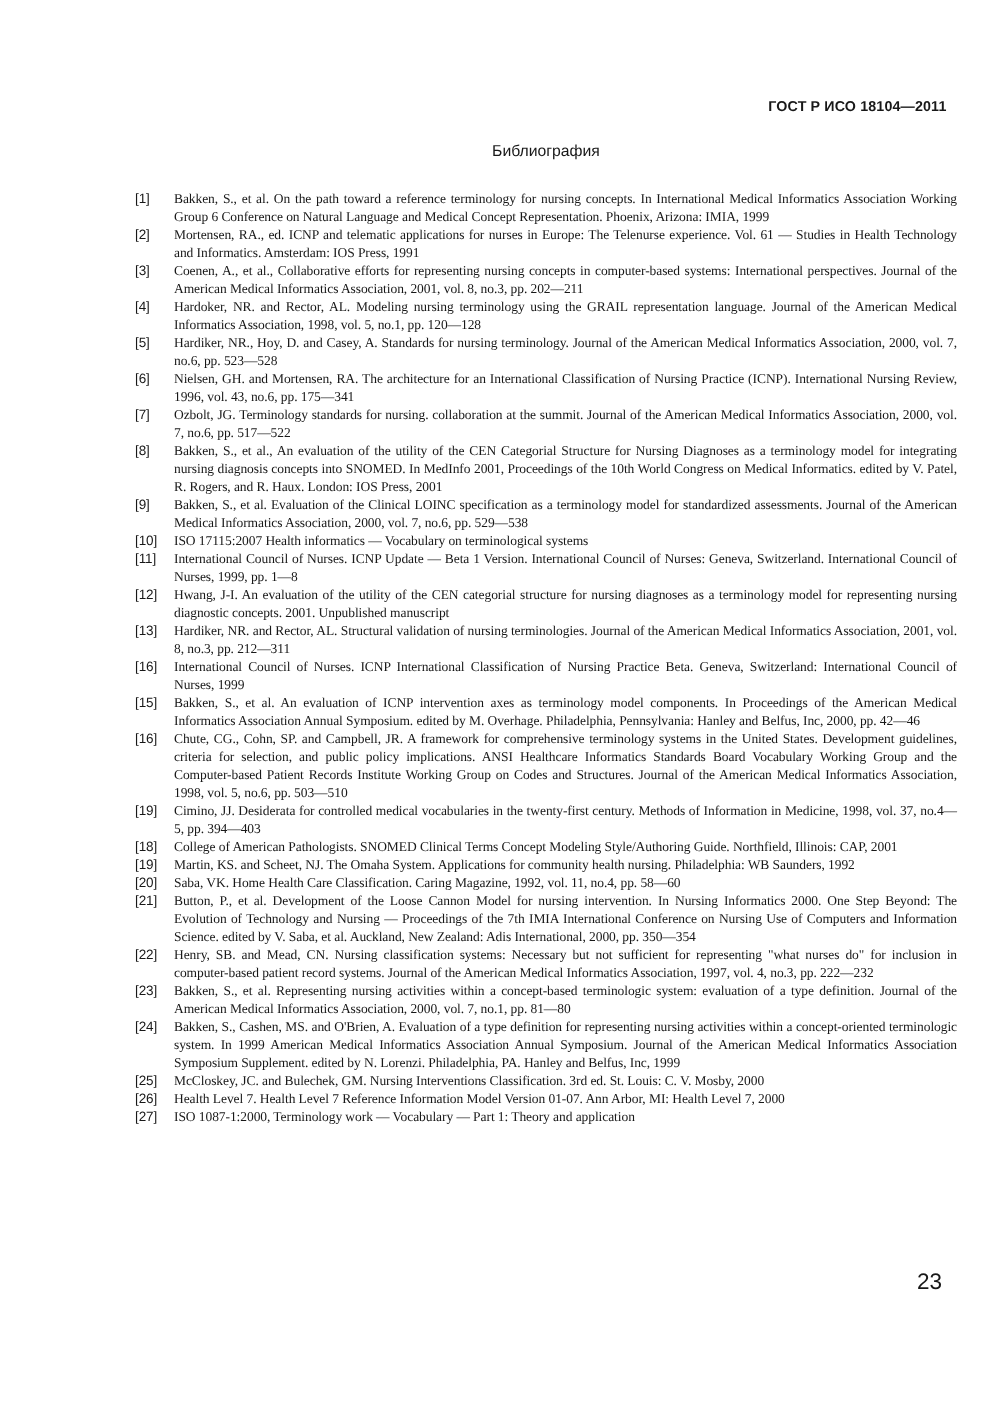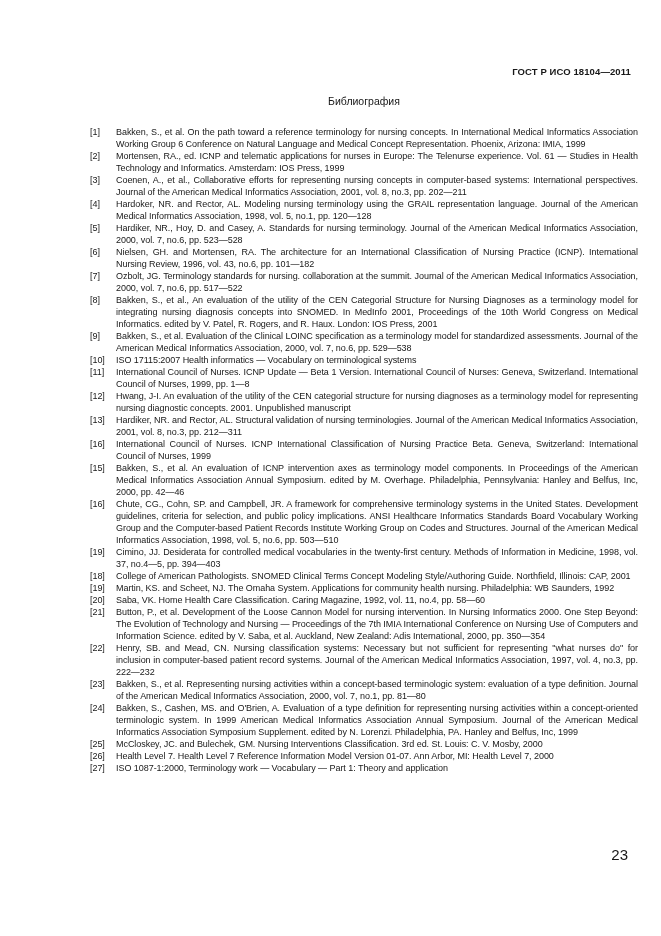--- a/index.html
+++ b/index.html
@@ -51,20 +51,21 @@
     display: flex;
     align-items: flex-start;
   }
   .ref-num {
     flex: 0 0 26px;
     width: 26px;
   }
   .ref-text {
     flex: 1 1 auto;
     text-align: justify;
+    font-family: Liberation Serif, serif;
   }
   .page-number {
     position: absolute;
     top: 846px;
     left: 42px;
     right: 81px;
     text-align: right;
     font-size: 15px;
   }
 </style>
@@ -78,41 +79,41 @@
   <h1 class="doc-title">Библиография</h1>
 
   <ol class="refs">
   <li class="ref">
     <span class="ref-num">[1]</span>
     <span class="ref-text">Bakken, S., et al. On the path toward a reference terminology for nursing concepts. In International Medical Informatics Association Working Group 6 Conference on Natural Language and Medical Concept Representation. Phoenix, Arizona: IMIA, 1999</span>
   </li>
 
   <li class="ref">
     <span class="ref-num">[2]</span>
-    <span class="ref-text">Mortensen, RA., ed. ICNP and telematic applications for nurses in Europe: The Telenurse experience. Vol. 61 — Studies in Health Technology and Informatics. Amsterdam: IOS Press, 1999</span>
+    <span class="ref-text">Mortensen, RA., ed. ICNP and telematic applications for nurses in Europe: The Telenurse experience. Vol. 61 — Studies in Health Technology and Informatics. Amsterdam: IOS Press, 1991</span>
   </li>
 
   <li class="ref">
     <span class="ref-num">[3]</span>
     <span class="ref-text">Coenen, A., et al., Collaborative efforts for representing nursing concepts in computer-based systems: International perspectives. Journal of the American Medical Informatics Association, 2001, vol. 8, no.3, pp. 202—211</span>
   </li>
 
   <li class="ref">
     <span class="ref-num">[4]</span>
     <span class="ref-text">Hardoker, NR. and Rector, AL. Modeling nursing terminology using the GRAIL representation language. Journal of the American Medical Informatics Association, 1998, vol. 5, no.1, pp. 120—128</span>
   </li>
 
   <li class="ref">
     <span class="ref-num">[5]</span>
     <span class="ref-text">Hardiker, NR., Hoy, D. and Casey, A. Standards for nursing terminology. Journal of the American Medical Informatics Association, 2000, vol. 7, no.6, pp. 523—528</span>
   </li>
 
   <li class="ref">
     <span class="ref-num">[6]</span>
-    <span class="ref-text">Nielsen, GH. and Mortensen, RA. The architecture for an International Classification of Nursing Practice (ICNP). International Nursing Review, 1996, vol. 43, no.6, pp. 101—182</span>
+    <span class="ref-text">Nielsen, GH. and Mortensen, RA. The architecture for an International Classification of Nursing Practice (ICNP). International Nursing Review, 1996, vol. 43, no.6, pp. 175—341</span>
   </li>
 
   <li class="ref">
     <span class="ref-num">[7]</span>
     <span class="ref-text">Ozbolt, JG. Terminology standards for nursing. collaboration at the summit. Journal of the American Medical Informatics Association, 2000, vol. 7, no.6, pp. 517—522</span>
   </li>
 
   <li class="ref">
     <span class="ref-num">[8]</span>
     <span class="ref-text">Bakken, S., et al., An evaluation of the utility of the CEN Categorial Structure for Nursing Diagnoses as a terminology model for integrating nursing diagnosis concepts into SNOMED. In MedInfo 2001, Proceedings of the 10th World Congress on Medical Informatics. edited by V. Patel, R. Rogers, and R. Haux. London: IOS Press, 2001</span>

